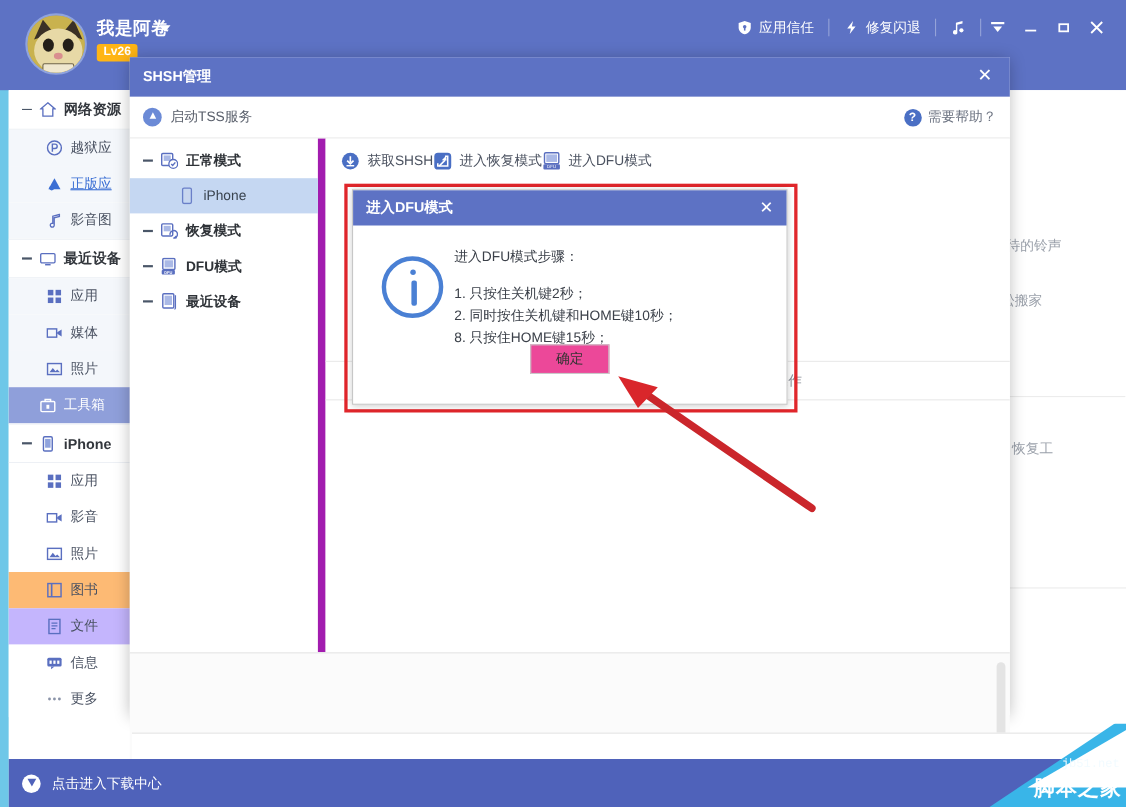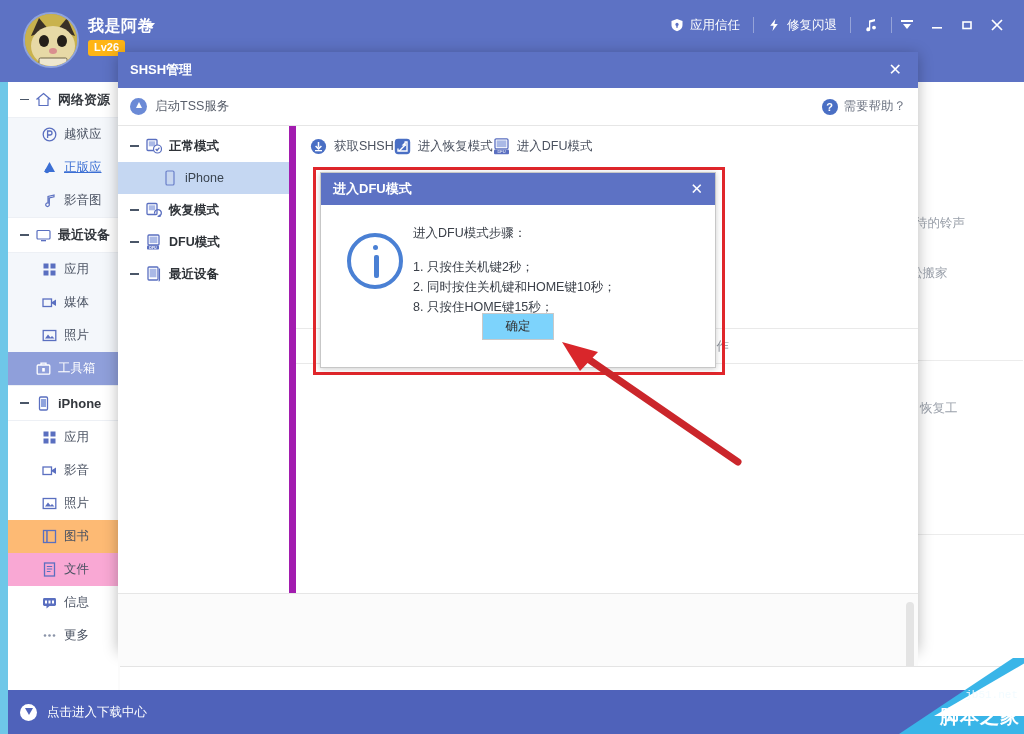--- a/index.html
+++ b/index.html
@@ -238,21 +238,21 @@
     border-radius: 50%; background: #4a80d4;
   }
   .info-ico::after {
     content: ""; position: absolute; left: 22.5px; top: 18px; width: 5px; height: 23px;
     border-radius: 2px; background: #4a80d4;
   }
   .dfu-text { padding-top: 4px; font-size: 12.5px; color: #3b4049; line-height: 20px; }
   .dfu-head-line { margin-bottom: 14px; }
   .dfu-btn-wrap { position: absolute; left: 0; right: 0; top: 140px; display: flex; justify-content: center; }
   .dfu-ok {
-    width: 72px; height: 27px; background: #7dd3fc; border: 1px solid #c9c9c9;
+    width: 72px; height: 27px; background: #ec4899; border: 1px solid #c9c9c9;
     font-size: 12.5px; color: #333; cursor: pointer; font-family: inherit;
   }
 
   
   .arrow-svg { position: absolute; left: 540px; top: 330px; z-index: 50; pointer-events: none; }
 </style>
 </head>
 <body>
 
 <div id="app">
@@ -477,21 +477,21 @@
     </div>
     <div class="nav-item" style="background:#fdba74;">
       <span class="sb-icon">
         <svg width="15" height="15" viewBox="0 0 15 15">
             <rect x="1.5" y="1.5" width="12" height="12" fill="none" stroke="#5a6fc0" stroke-width="1.3"></rect>
             <rect x="4.2" y="1.5" width="1.5" height="12" fill="#5a6fc0"></rect>
           </svg>
       </span>
       <span>图书</span>
     </div>
-    <div class="nav-item" style="background:#f9a8d4;">
+    <div class="nav-item" style="background:#c4b5fd;">
       <span class="sb-icon">
         <svg width="15" height="15" viewBox="0 0 15 15">
             <rect x="2.5" y="1" width="10" height="13" fill="none" stroke="#5a6fc0" stroke-width="1.3"></rect>
             <path d="M4.8 4.5 H10.2 M4.8 7 H10.2 M4.8 9.5 H8.5" stroke="#5a6fc0" stroke-width="1"></path>
           </svg>
       </span>
       <span>文件</span>
     </div>
     <div class="nav-item" style="background:#ffffff;">
       <span class="sb-icon">

